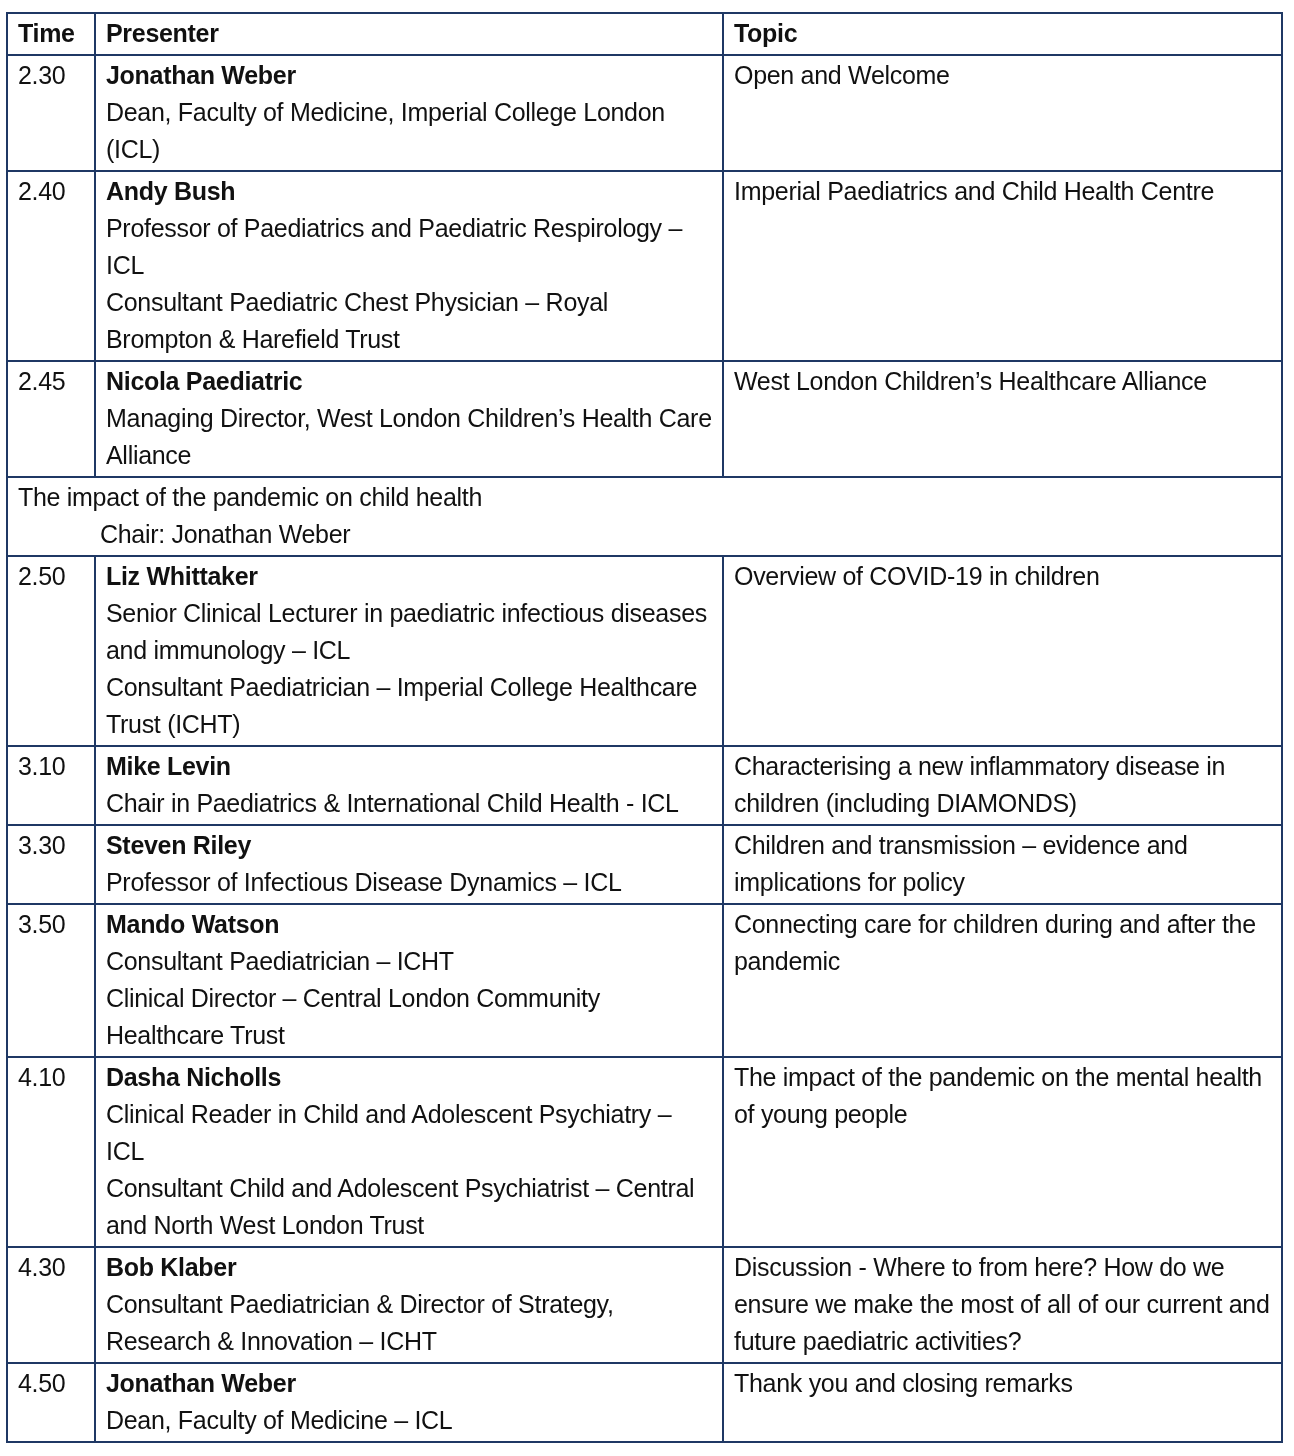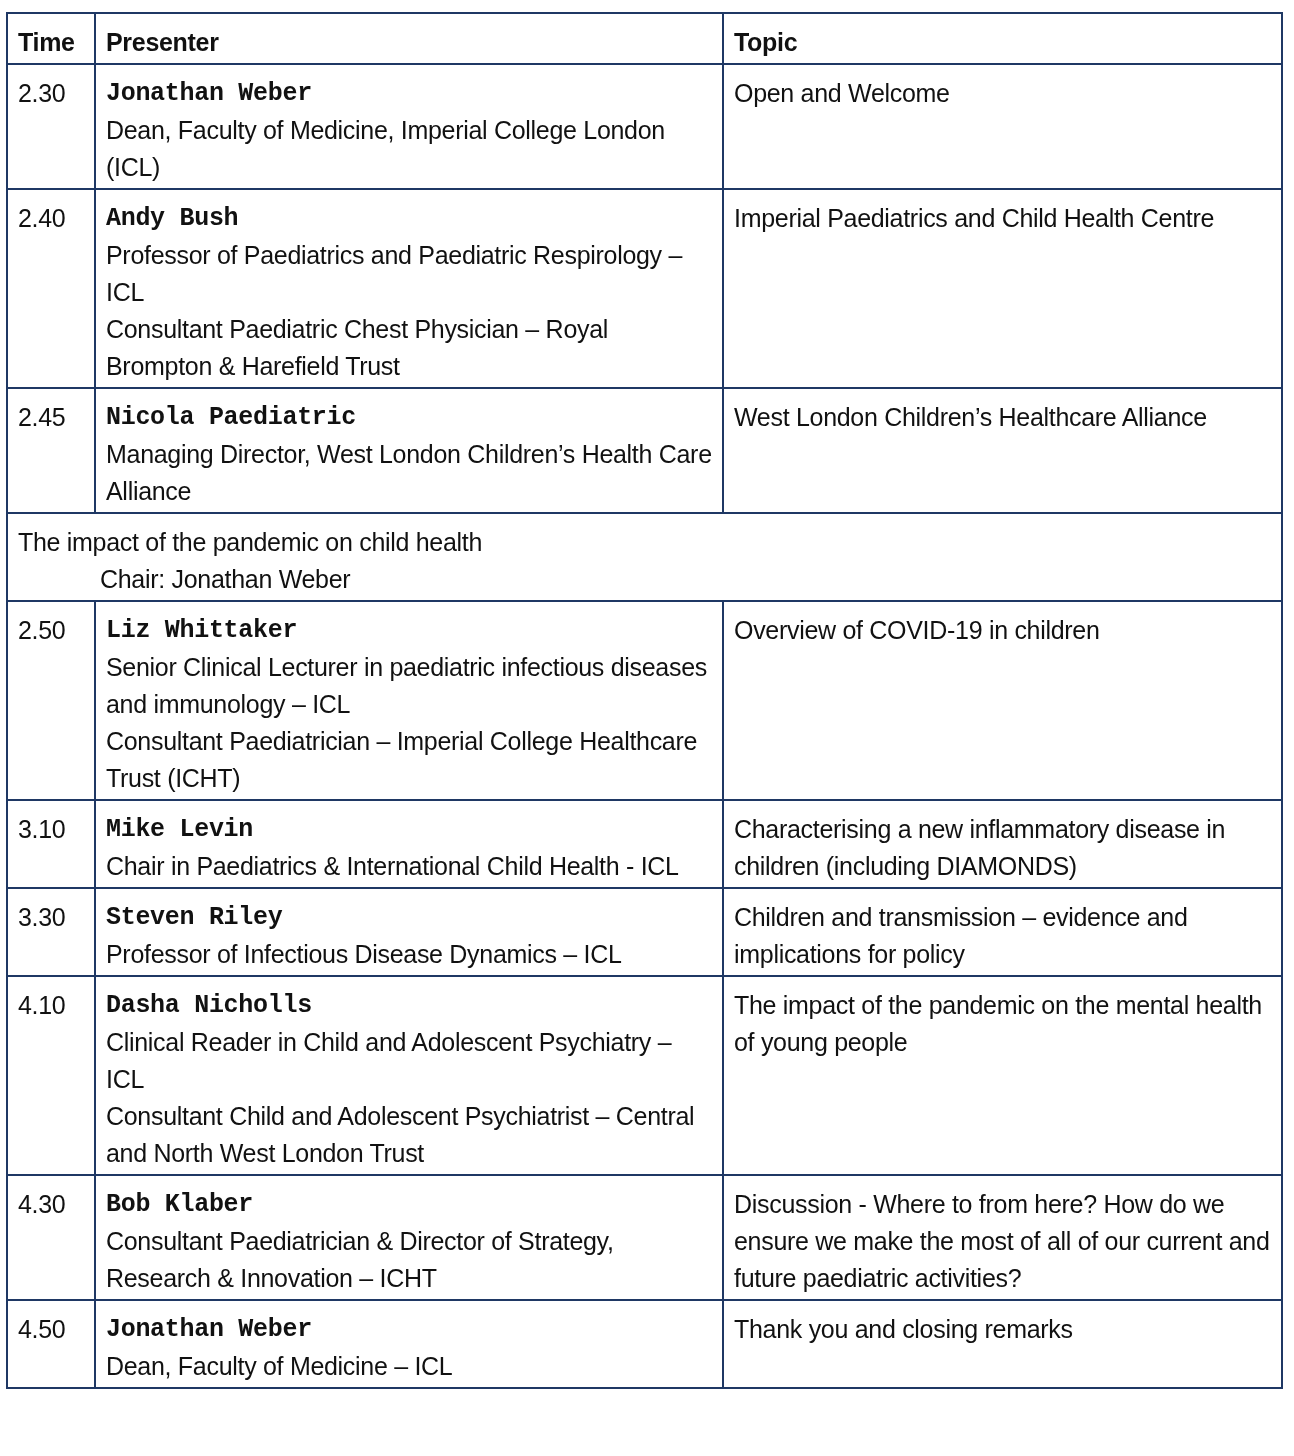--- a/index.html
+++ b/index.html
@@ -1,21 +1,21 @@
 <!DOCTYPE html>
 <html><head>
 <meta charset="utf-8">
 <style>
   html,body{margin:0;padding:0;background:#fff;}
   body{width:1294px;height:1456px;position:relative;overflow:hidden;font-family:"Liberation Sans",sans-serif;color:#111;}
   table{position:absolute;left:6px;top:12px;width:1275px;border-collapse:collapse;table-layout:fixed;font-size:25px;letter-spacing:-0.3px;}
-  td,th{border:2px solid #1f3864;vertical-align:top;text-align:left;padding:10px 10px 2px 10px;line-height:37px;}
+  td,th{border:2px solid #1f3864;vertical-align:top;text-align:left;padding:1px 10px 2px 10px;line-height:37px;}
   col.c1{width:88px;}col.c2{width:628px;}col.c3{width:559px;}
   th{font-weight:bold;}
-  .name{font-weight:bold;font-family:Liberation Mono, monospace;}
+  .name{font-weight:bold;}
   .section td{font-weight:normal;}
   .chair{padding-left:82px;display:block;}
 </style>
 </head>
 <body>
 
 <table>
   <colgroup>
       <col class="c1">
       <col class="c2">
@@ -83,20 +83,29 @@
       </tr>
       <tr>
         <td>3.30</td>
         <td>
           <div class="name">Steven Riley</div>
           <div>Professor of Infectious Disease Dynamics – ICL</div>
         </td>
         <td>Children and transmission – evidence and implications for policy</td>
       </tr>
       <tr>
+        <td>3.50</td>
+        <td>
+          <div class="name">Mando Watson</div>
+          <div>Consultant Paediatrician – ICHT</div>
+          <div>Clinical Director – Central London Community Healthcare Trust</div>
+        </td>
+        <td>Connecting care for children during and after the pandemic</td>
+      </tr>
+      <tr>
         <td>4.10</td>
         <td>
           <div class="name">Dasha Nicholls</div>
           <div>Clinical Reader in Child and Adolescent Psychiatry – ICL</div>
           <div>Consultant Child and Adolescent Psychiatrist – Central and North West London Trust</div>
         </td>
         <td>The impact of the pandemic on the mental health of young people</td>
       </tr>
       <tr>
         <td>4.30</td>

